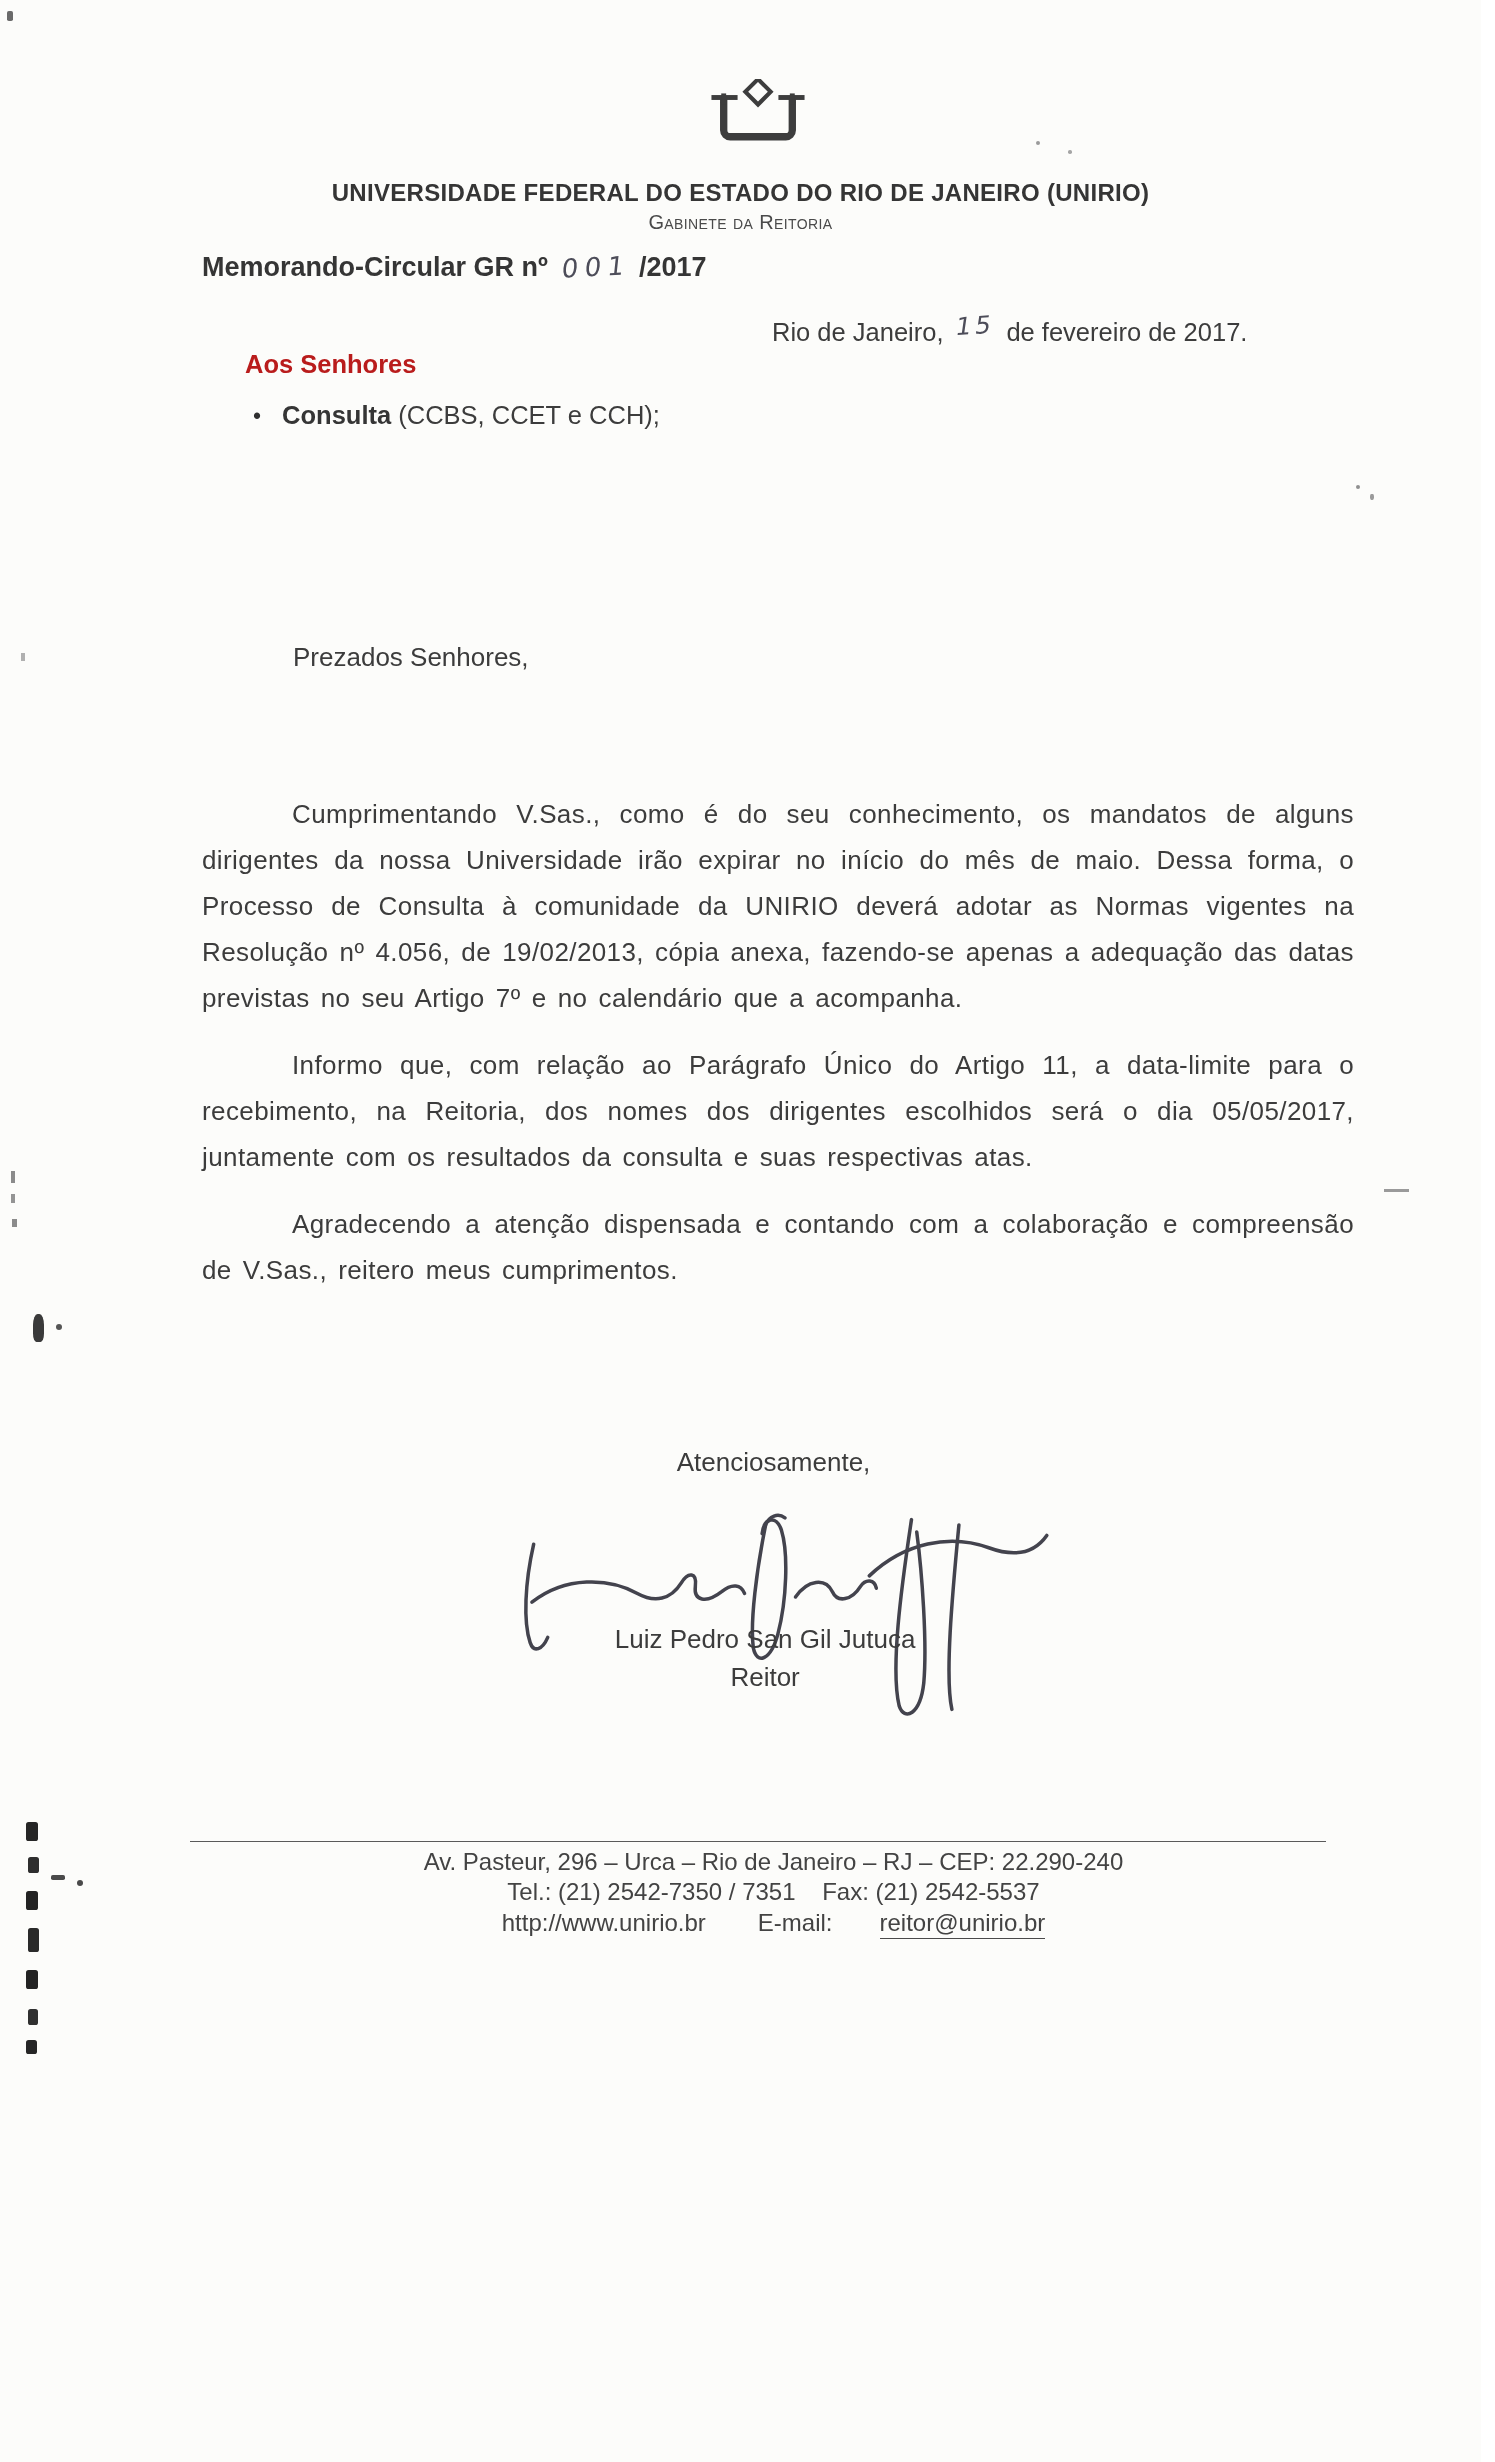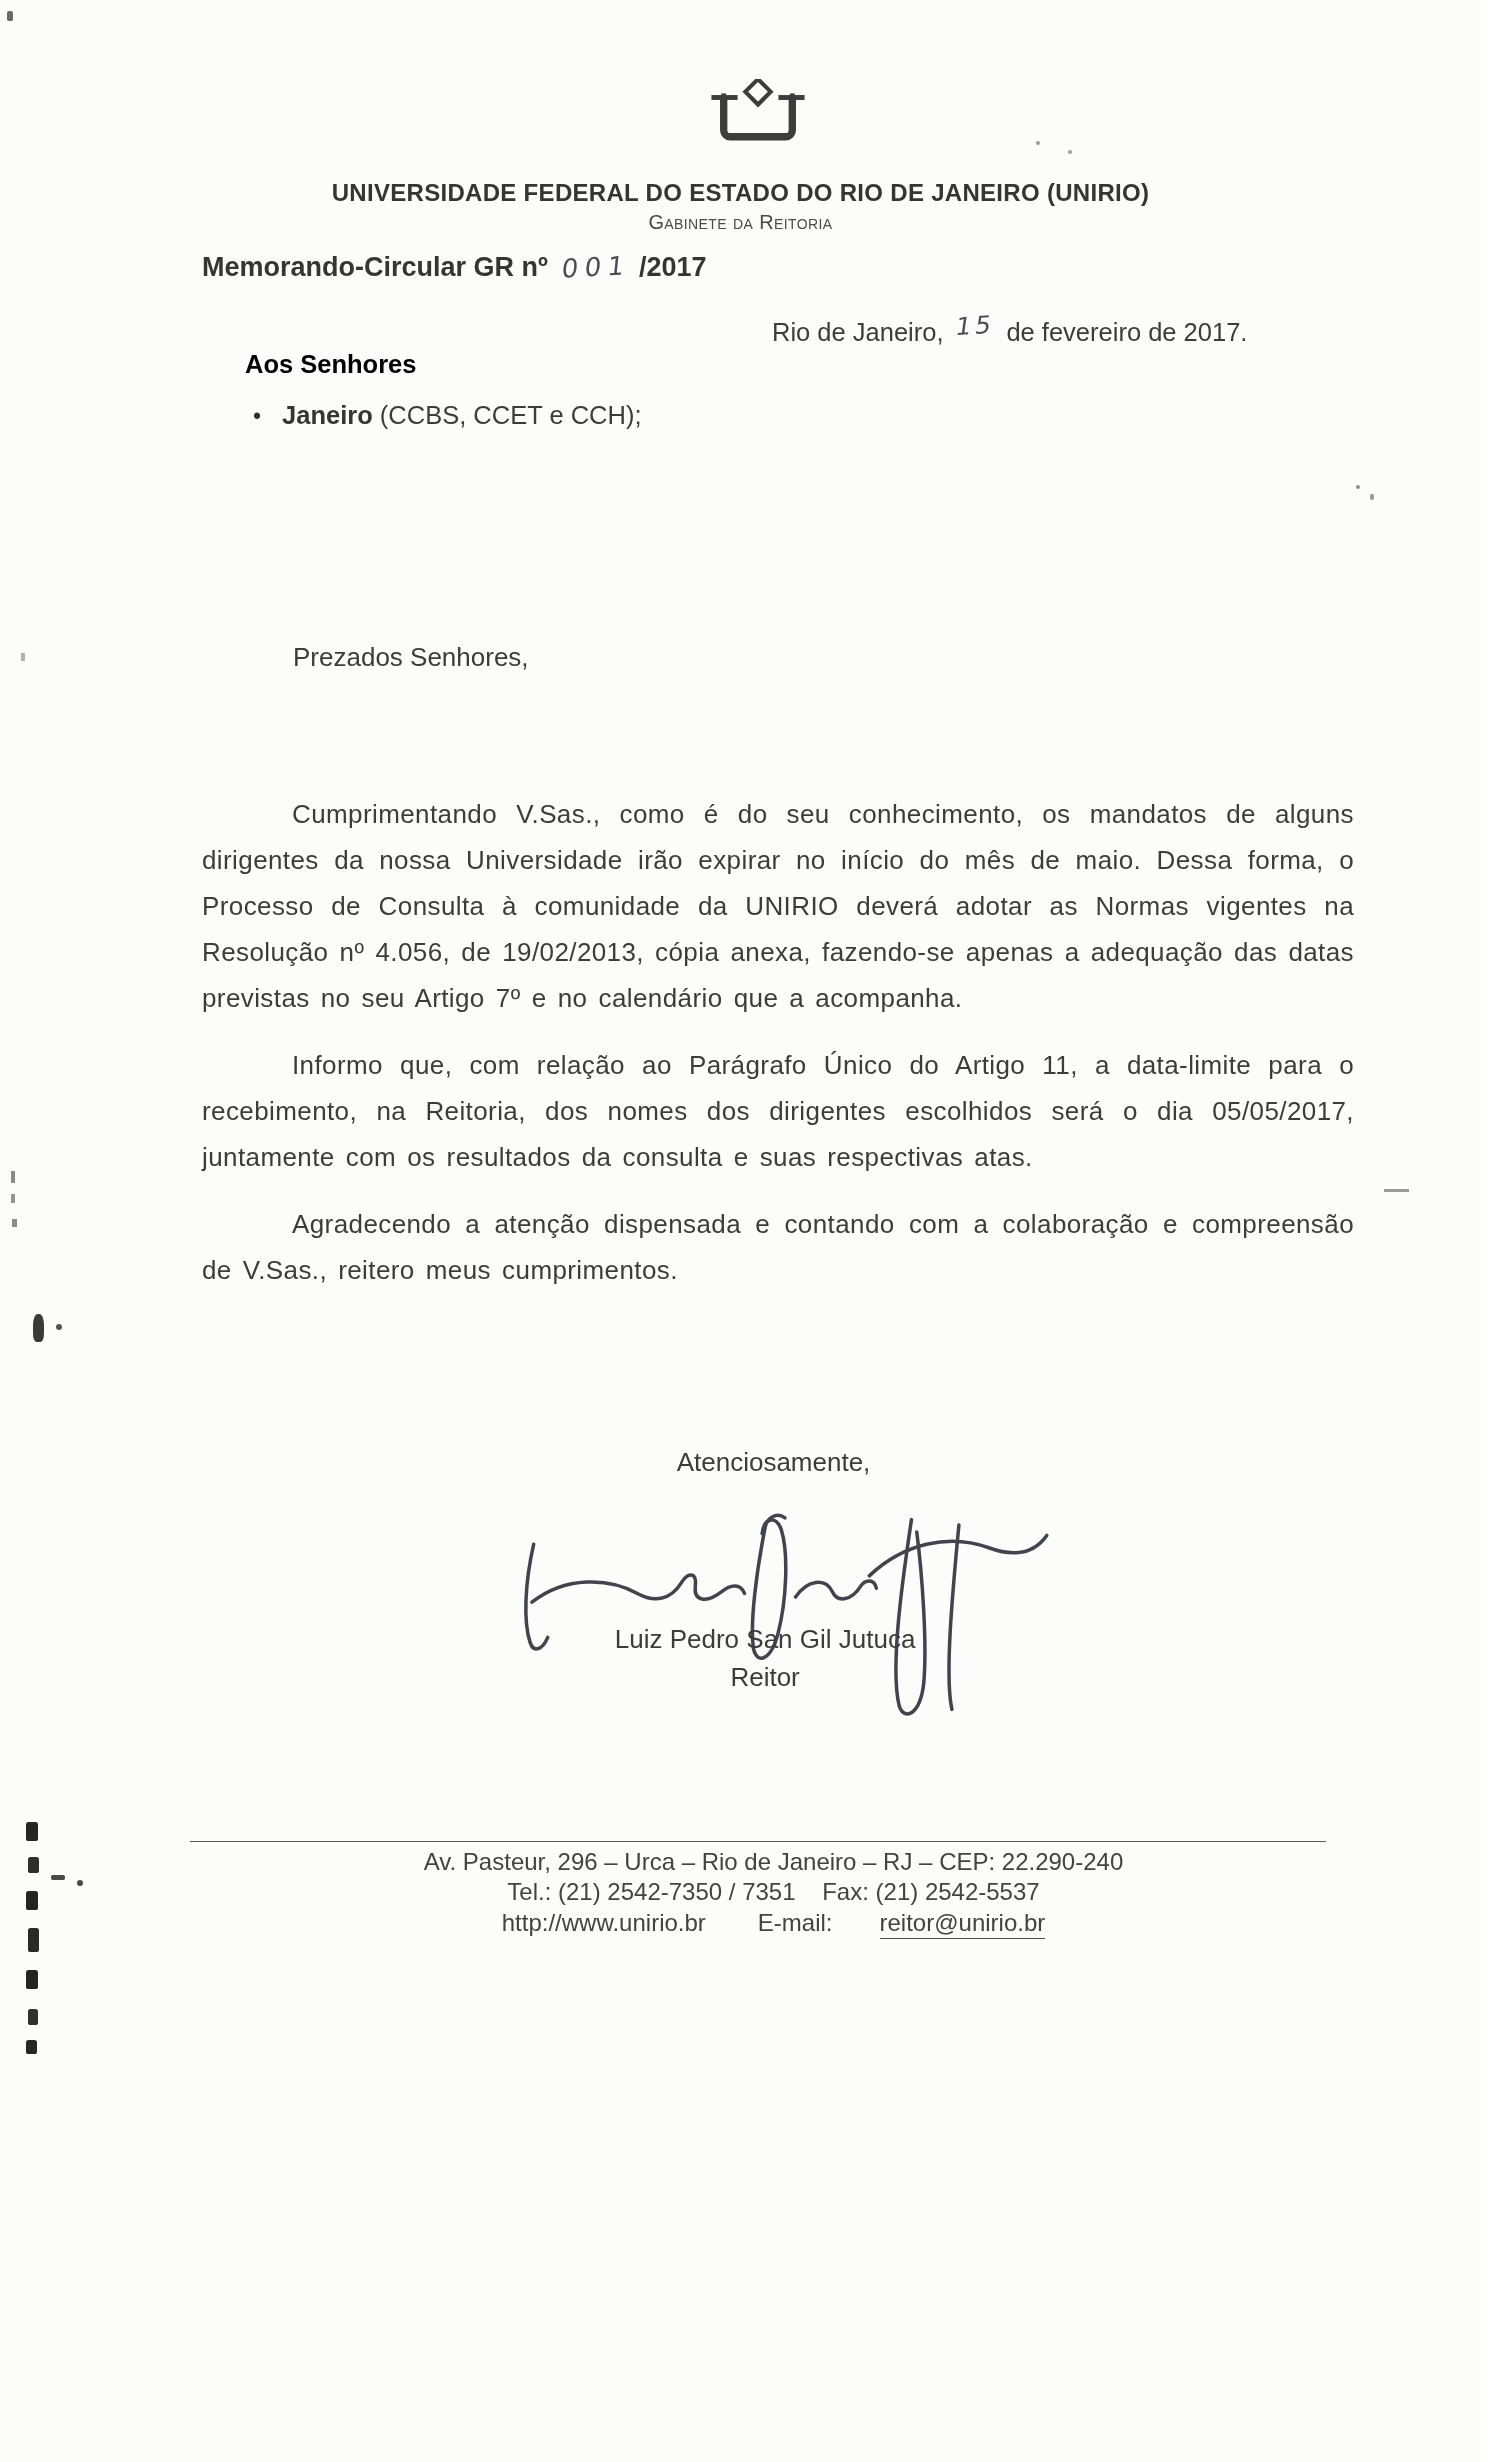--- a/index.html
+++ b/index.html
@@ -34,21 +34,21 @@
     color: #4d4d59;
     letter-spacing: 6.2px;
     transform: skewX(-9deg) rotate(-3deg);
     margin: 0 8.8px 0 14px;
     font-size: 26px;
   }
   .hand-day { transform: translateY(-7px) skewX(-12deg) rotate(-4deg); font-size: 24.6px; letter-spacing: 3.5px; margin: 0 12.3px; }
 
   .date-line { position: absolute; top: 318px; left: 772px; font-size: 25.5px; }
 
-  .aos { position: absolute; top: 350px; left: 245px; font-size: 25.5px; font-weight: bold; color: #000000; }
+  .aos { position: absolute; top: 350px; left: 245px; font-size: 25.5px; font-weight: bold; color: #b91c1c; }
 
   .recipient { position: absolute; top: 401px; left: 253px; font-size: 25.5px; }
   .recipient .bullet { display: inline-block; margin-right: 21px; font-size: 23px; color: #2f2f2f; }
   .bold { font-weight: bold; color: #353535; }
 
   .ref { position: absolute; top: 538px; left: 202px; width: 1161px; font-size: 26px; line-height: 36px; letter-spacing: 0.3px; }
 
   
   .greeting { position: absolute; top: 642px; left: 293px; font-size: 26px; }
 
@@ -123,21 +123,21 @@
   <div class="memo-line">
     <span>Memorando-Circular GR nº</span><span class="hand">001</span><span>/2017</span>
   </div>
 
   <div class="date-line">
     <span>Rio de Janeiro,</span><span class="hand hand-day">15</span><span>de fevereiro de 2017.</span>
   </div>
 
   <div class="aos">Aos Senhores</div>
   <div class="recipient">
-    <span class="bullet">•</span><span class="bold">Janeiro</span><span> (CCBS, CCET e CCH);</span>
+    <span class="bullet">•</span><span class="bold">Consulta</span><span> (CCBS, CCET e CCH);</span>
   </div>
 
 
   <div class="greeting">Prezados Senhores,</div>
 
   <div class="letter-body">
     <p>Cumprimentando V.Sas., como é do seu conhecimento, os mandatos de alguns dirigentes da nossa Universidade irão expirar no início do mês de maio. Dessa forma, o Processo de Consulta à comunidade da UNIRIO deverá adotar as Normas vigentes na Resolução nº 4.056, de 19/02/2013, cópia anexa, fazendo-se apenas a adequação das datas previstas no seu Artigo 7º e no calendário que a acompanha.</p>
     <p>Informo que, com relação ao Parágrafo Único do Artigo 11, a data-limite para o recebimento, na Reitoria, dos nomes dos dirigentes escolhidos será o dia 05/05/2017, juntamente com os resultados da consulta e suas respectivas atas.</p>
     <p>Agradecendo a atenção dispensada e contando com a colaboração e compreensão de V.Sas., reitero meus cumprimentos.</p>
   </div>

